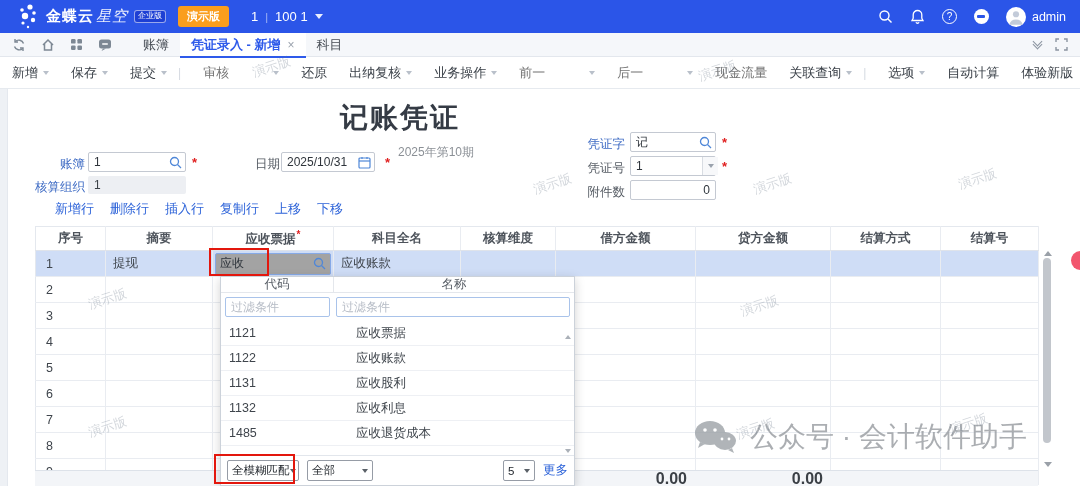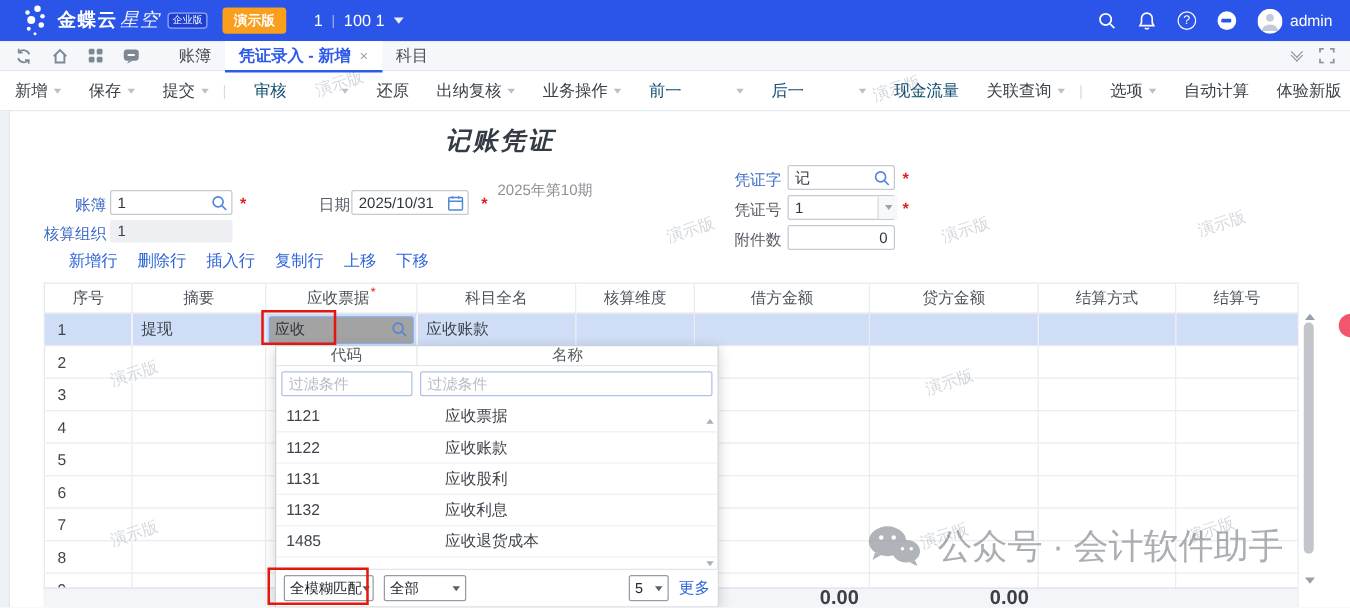--- a/index.html
+++ b/index.html
@@ -39,49 +39,49 @@
   .tab-close{margin-left:7px;color:#9aa2ad;font-weight:normal;font-size:12px;}
   .tab-right{margin-left:auto;margin-right:12px;display:flex;align-items:center;gap:14px;}
   .dbl-chev{display:flex;flex-direction:column;gap:0;}
   .dbl-chev i{width:7px;height:7px;border-right:1.6px solid #8b94a0;border-bottom:1.6px solid #8b94a0;
     transform:rotate(45deg);margin-top:-4px;}
 
   
   .toolbar{height:32px;background:#fff;border-bottom:1px solid #e6eaef;display:flex;align-items:center;padding:0 12px;}
   #toolbar-items{display:flex;align-items:center;}
   .tb-item{display:flex;align-items:center;gap:5px;margin-right:22px;font-size:13px;color:#3a4048;cursor:pointer;white-space:nowrap;}
-  .tb-item.disabled{color:#0c4a6e;cursor:default;gap:44px;}
+  .tb-item.disabled{color:#737373;cursor:default;gap:44px;}
   .tb-item .chev{border-top-color:#b9c0ca;border-left-width:3.5px;border-right-width:3.5px;border-top-width:4.5px;}
   .tb-sep{color:#d5dae1;margin-right:22px;margin-left:-11px;font-size:12px;}
   .gear{margin-left:auto;cursor:pointer;display:flex;align-items:center;}
 
   
   .left-strip{position:absolute;left:0;top:89px;width:8px;height:397px;background:#eef1f5;border-right:1px solid #e4e8ee;}
-  .page-title{position:absolute;left:300px;top:99px;width:200px;text-align:center;font-size:20px;font-weight:bold;
-    color:#353b45;letter-spacing:2px;font-style:italic;}
+  .page-title{position:absolute;left:300px;top:99px;width:200px;text-align:center;font-size:28px;font-weight:bold;
+    color:#353b45;letter-spacing:2px;}
   .f-label{position:absolute;font-size:12.5px;color:#565c64;text-align:right;white-space:nowrap;}
   .f-label.blue{color:#3e6bc4;}
   .inp-wrap{position:absolute;height:20px;border:1px solid #c4c9d2;border-radius:2px;background:#fff;
     display:flex;align-items:center;padding:0 3px;}
   .inp-wrap input{border:none;outline:none;flex:1;min-width:0;font-size:12px;color:#2f353c;
     font-family:inherit;background:transparent;padding:0 2px;}
   .inp-wrap input.rt{text-align:right;}
   .num-dd{width:16px;height:18px;border-left:1px solid #d8dce2;background:#f7f8fa;display:flex;
     align-items:center;justify-content:center;margin-right:-3px;}
   .req-star{position:absolute;color:#e02020;font-size:13px;font-weight:bold;}
   .ro-field{position:absolute;height:18px;background:#edeff3;border-radius:2px;font-size:12px;color:#3c4248;
     display:flex;align-items:center;padding:0 6px;}
   .period{position:absolute;font-size:12px;color:#8b9096;}
   #grid-actions{position:absolute;left:55px;top:200px;display:flex;gap:16px;}
   .g-act{font-size:13px;color:#2e64d9;cursor:pointer;text-decoration:none;}
 
   
   .grid-wrap{position:absolute;left:35px;top:226px;width:1003px;}
   table.grid{border-collapse:collapse;table-layout:fixed;width:1003px;border-left:1px solid #e4e8ee;border-top:1px solid #e4e8ee;}
-  table.grid th{height:24px;font-size:12.5px;font-weight:normal;color:#4d535b;border-right:1px solid #e9ecf1;
+  table.grid th{height:24px;font-size:12.5px;font-weight:bold;color:#4d535b;border-right:1px solid #e9ecf1;
     border-bottom:1px solid #dfe3ea;background:#fff;text-align:center;}
   table.grid td{height:26px;font-size:12.5px;color:#3f454c;border-right:1px solid #e9ecf1;border-bottom:1px solid #e9ecf1;
     overflow:hidden;white-space:nowrap;}
   table.grid .req{color:#e02020;vertical-align:super;font-size:10px;margin-left:1px;}
   td.c-seq{padding-left:10px;color:#4a5058;}
   td.c-left{padding-left:7px;margin-left:40px;}
   tr.row1 td{background:#CFDDF6;}
   .code-input{margin:1px 2px;width:116px;height:22px;background:#a3a3a3;border:1px solid #86a9e6;border-radius:2px;
     display:flex;align-items:center;justify-content:space-between;padding:0 4px;font-size:12px;color:#2f353c;}
   .totals{position:absolute;left:35px;top:470px;width:1003px;height:16px;background:#f3f5f8;

